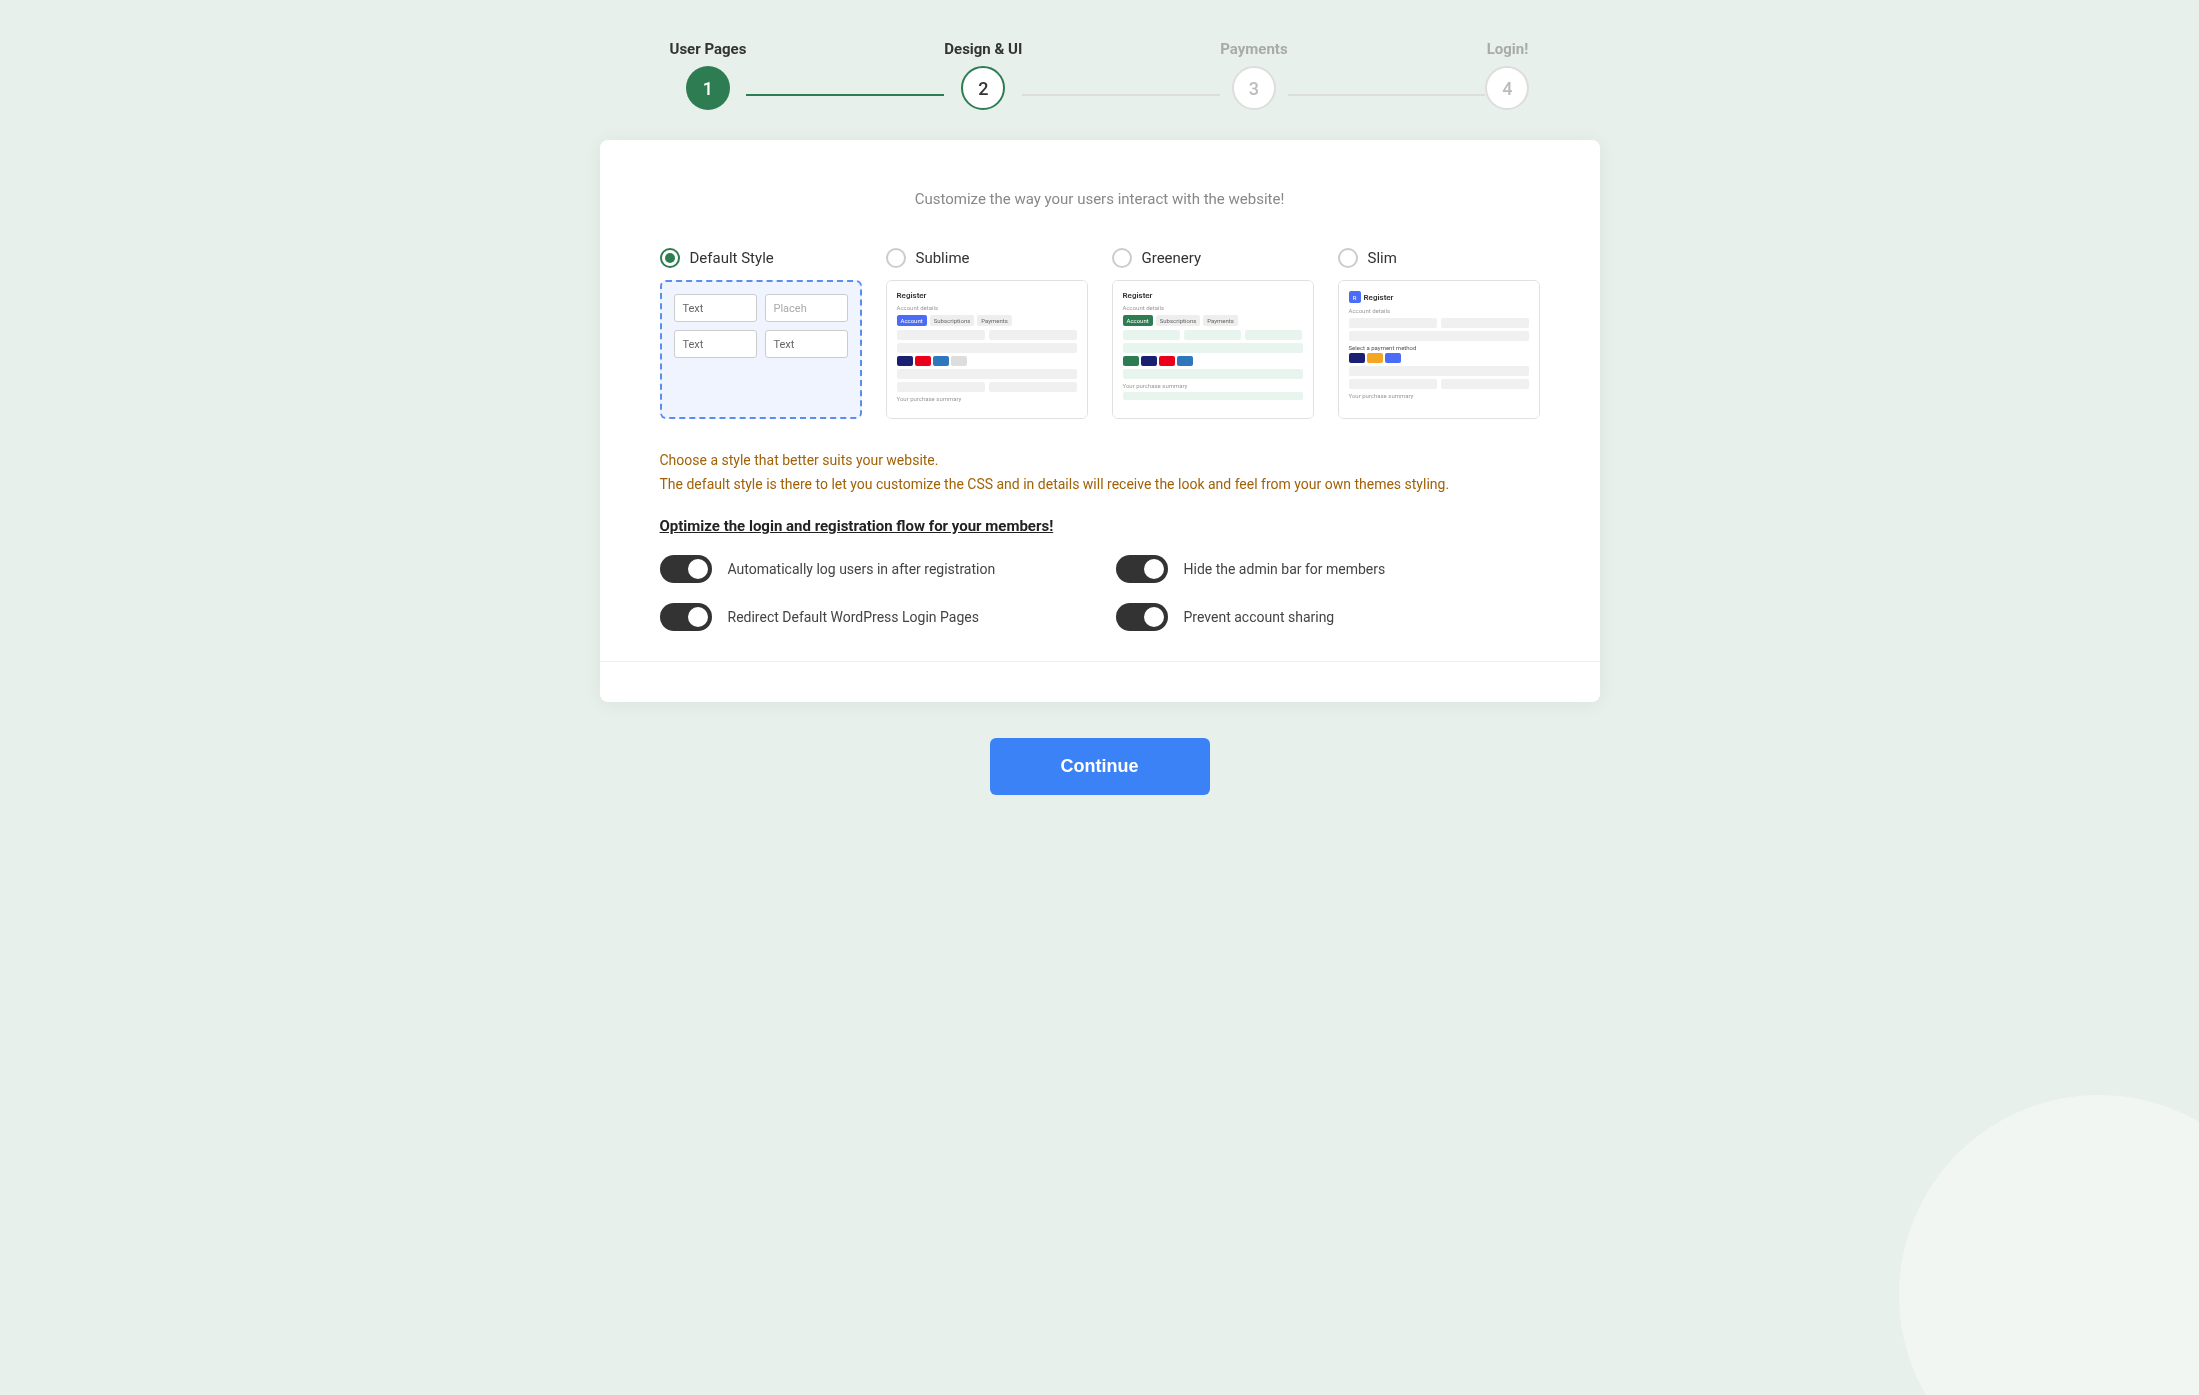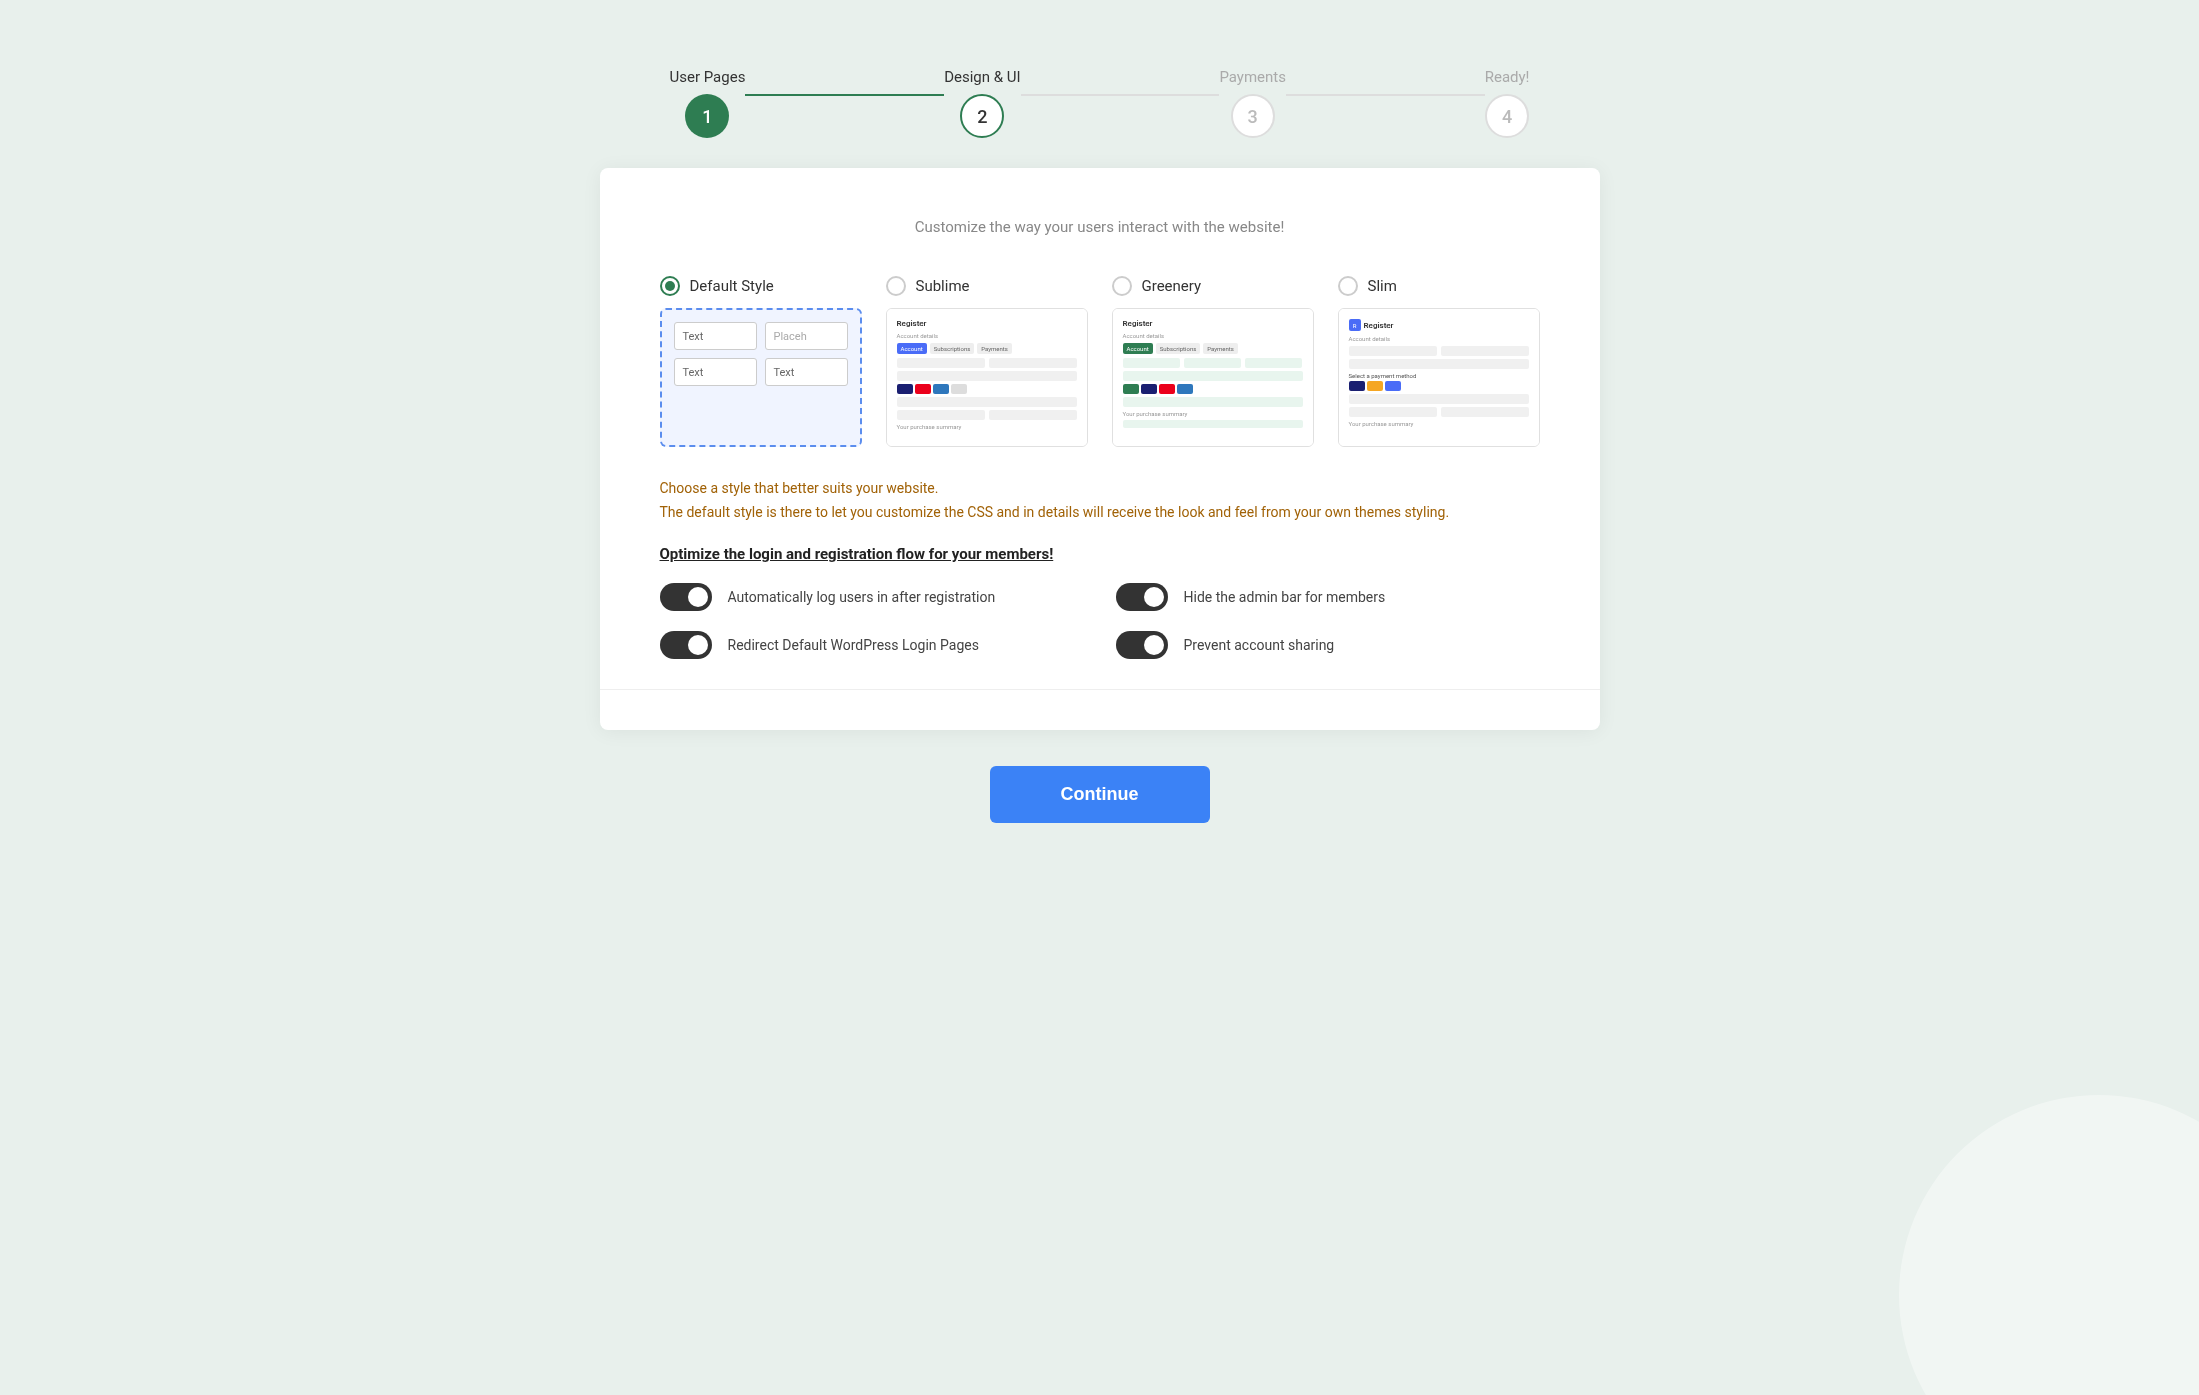--- a/index.html
+++ b/index.html
@@ -24,22 +24,21 @@
       height: 400px;
       background: rgba(255,255,255,0.4);
       border-radius: 50%;
       pointer-events: none;
     }
 
     .step-label {
       font-size: 14px;
       color: #333;
       margin-bottom: 10px;
-      font-weight: 400;
-      margin-top: 28px;
+      font-weight: 700;
     }
 
     .step-label.inactive {
       color: #aaa;
     }
 
     .step-circle {
       width: 44px;
       height: 44px;
       border-radius: 50%;
@@ -378,21 +377,21 @@
     <div class="connector-line gray"></div>
   </div>
   <div class="step-col">
     <span class="step-label inactive">Payments</span>
     <div class="step-circle inactive">3</div>
   </div>
   <div class="connector-col">
     <div class="connector-line gray"></div>
   </div>
   <div class="step-col">
-    <span class="step-label inactive">Ready!</span>
+    <span class="step-label inactive">Login!</span>
     <div class="step-circle inactive">4</div>
   </div>
 </div>
 
 <div class="card">
   <p class="card-subtitle">Customize the way your users interact with the website!</p>
 
   <div class="style-options">
 
     <div class="style-option">

